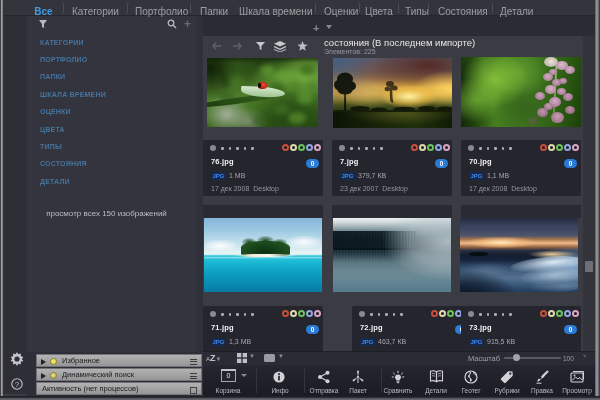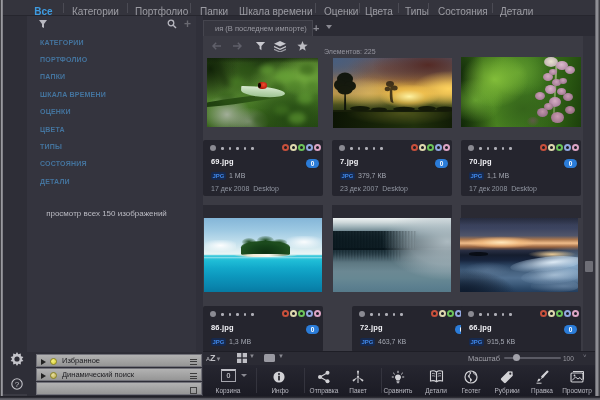--- a/index.html
+++ b/index.html
@@ -147,25 +147,25 @@
       <div class="lbl">Избранное</div>
       <div class="ham"></div>
     </div>
 <div class="gbar" style="top:368px">
       <div class="tri"></div>
       <div class="cir" style="background:radial-gradient(circle at 35% 35%,#e8e0a0,#b8a850)"></div>
       <div class="lbl">Динамический поиск</div>
       <div class="ham"></div>
     </div>
 <div class="gbar" style="top:382px;line-height:12px">
+      <div class="lbl" style="left:5px">Активность (нет процессов)</div>
       <div class="ham" style="background:none;border:1px solid #444;width:7px;height:7px"></div>
     </div>
 
 <div id="tabstrip"></div>
-<div id="acttab">ия (В последнем импорте)</div>
 <div id="tplus">+</div>
 <div id="tarr"></div>
 
 <div id="ghead"></div>
 <svg class="abs" style="left:212px;top:42px" width="10" height="8" viewBox="0 0 12 10">
       <path d="M5 1 1 5l4 4M1 5h10" stroke="#60606a" stroke-width="1.8" fill="none"></path>
     </svg>
 <svg class="abs" style="left:232px;top:42px" width="10" height="8" viewBox="0 0 12 10">
       <path d="M7 1l4 4-4 4M11 5H1" stroke="#60606a" stroke-width="1.8" fill="none"></path>
     </svg>
@@ -173,20 +173,21 @@
       <path d="M1 1h10L7 5.5V10L5 8.5v-3z" fill="#c8c8ce"></path>
     </svg>
 <svg class="abs" style="left:274px;top:41px" width="12" height="11" viewBox="0 0 13 12">
       <path d="M6.5 0 13 3 6.5 6 0 3z" fill="#c8c8ce"></path>
       <path d="M0 6 6.5 9 13 6" stroke="#c8c8ce" stroke-width="1.4" fill="none"></path>
       <path d="M0 9 6.5 12 13 9" stroke="#c8c8ce" stroke-width="1.4" fill="none" opacity=".7"></path>
     </svg>
 <svg class="abs" style="left:297px;top:41px" width="11" height="10" viewBox="0 0 13 12">
       <path d="M6.5 0 8.2 4.2 12.7 4.5 9.2 7.3 10.3 11.7 6.5 9.3 2.7 11.7 3.8 7.3 0.3 4.5 4.8 4.2z" fill="#bcbcc2"></path>
     </svg>
+<div id="gtitle">состояния (В последнем импорте)</div>
 <div id="gcount">Элементов: 225</div>
 
 <div class="ph" style="left:207px;top:58px;width:111px;height:69px;background:
 radial-gradient(ellipse 30px 22px at 88% 25%, rgba(120,178,64,.95) 0%, rgba(90,140,48,0) 100%),
 radial-gradient(ellipse 26px 18px at 62% 28%, rgba(98,152,52,.8) 0%, rgba(90,140,48,0) 100%),
 radial-gradient(ellipse 24px 20px at 18% 82%, rgba(172,180,165,.9) 0%, rgba(140,150,135,0) 100%),
 radial-gradient(ellipse 20px 14px at 38% 92%, rgba(150,160,142,.7) 0%, rgba(140,150,135,0) 100%),
 radial-gradient(ellipse 40px 30px at 74% 82%, rgba(34,70,18,.95) 0%, rgba(40,80,25,0) 100%),
 radial-gradient(ellipse 28px 32px at 3% 16%, rgba(13,29,6,.92) 0%, rgba(18,36,10,0) 100%),
 radial-gradient(ellipse 44px 22px at 50% 8%, rgba(32,60,18,.95) 0%, rgba(40,70,25,0) 100%),
@@ -287,21 +288,21 @@
       <div class="rdot" style="left:18px;top:7px"></div>
       <div class="rdot" style="left:25.5px;top:7px"></div>
       <div class="rdot" style="left:33.0px;top:7px"></div>
       <div class="rdot" style="left:40.5px;top:7px"></div>
       <div class="rdot" style="left:48.0px;top:7px"></div>
       <div class="ring" style="left:79px;top:4px;border-color:#c8503c"></div>
       <div class="ring" style="left:87px;top:4px;border-color:#ded8ae"></div>
       <div class="ring" style="left:95px;top:4px;border-color:#6cc35a"></div>
       <div class="ring" style="left:103px;top:4px;border-color:#92a8e0"></div>
       <div class="ring" style="left:111px;top:4px;border-color:#dca4c4"></div>
-      <div class="fname" style="left:8px;top:17px">69.jpg</div>
+      <div class="fname" style="left:8px;top:17px">76.jpg</div>
       <div class="pill" style="left:103px;top:18.5px">0</div>
       <div class="jpgb" style="left:8px;top:31.5px">JPG</div>
       <div class="fsize" style="left:26px;top:31.5px">1 МВ</div>
       <div class="fdate" style="left:8px;top:45px">17 дек 2008&nbsp;&nbsp;Desktop</div>
     </div>
 <div class="card" style="left:332px;top:140px;height:56px">
       <div class="rico" style="left:7px;top:5px"></div>
       <div class="rdot" style="left:18px;top:7px"></div>
       <div class="rdot" style="left:25.5px;top:7px"></div>
       <div class="rdot" style="left:33.0px;top:7px"></div>
@@ -381,21 +382,21 @@
       <div class="rdot" style="left:18px;top:7px"></div>
       <div class="rdot" style="left:25.5px;top:7px"></div>
       <div class="rdot" style="left:33.0px;top:7px"></div>
       <div class="rdot" style="left:40.5px;top:7px"></div>
       <div class="rdot" style="left:48.0px;top:7px"></div>
       <div class="ring" style="left:79px;top:4px;border-color:#c8503c"></div>
       <div class="ring" style="left:87px;top:4px;border-color:#ded8ae"></div>
       <div class="ring" style="left:95px;top:4px;border-color:#6cc35a"></div>
       <div class="ring" style="left:103px;top:4px;border-color:#92a8e0"></div>
       <div class="ring" style="left:111px;top:4px;border-color:#dca4c4"></div>
-      <div class="fname" style="left:8px;top:17px">86.jpg</div>
+      <div class="fname" style="left:8px;top:17px">71.jpg</div>
       <div class="pill" style="left:103px;top:18.5px">0</div>
       <div class="jpgb" style="left:8px;top:31.5px">JPG</div>
       <div class="fsize" style="left:26px;top:31.5px">1,3 МВ</div>
     </div>
 <div class="card" style="left:352px;top:306px;height:46px">
       <div class="rico" style="left:7px;top:5px"></div>
       <div class="rdot" style="left:18px;top:7px"></div>
       <div class="rdot" style="left:25.5px;top:7px"></div>
       <div class="rdot" style="left:33.0px;top:7px"></div>
       <div class="rdot" style="left:40.5px;top:7px"></div>
@@ -415,21 +416,21 @@
       <div class="rdot" style="left:18px;top:7px"></div>
       <div class="rdot" style="left:25.5px;top:7px"></div>
       <div class="rdot" style="left:33.0px;top:7px"></div>
       <div class="rdot" style="left:40.5px;top:7px"></div>
       <div class="rdot" style="left:48.0px;top:7px"></div>
       <div class="ring" style="left:79px;top:4px;border-color:#c8503c"></div>
       <div class="ring" style="left:87px;top:4px;border-color:#ded8ae"></div>
       <div class="ring" style="left:95px;top:4px;border-color:#6cc35a"></div>
       <div class="ring" style="left:103px;top:4px;border-color:#92a8e0"></div>
       <div class="ring" style="left:111px;top:4px;border-color:#dca4c4"></div>
-      <div class="fname" style="left:8px;top:17px">66.jpg</div>
+      <div class="fname" style="left:8px;top:17px">73.jpg</div>
       <div class="pill" style="left:103px;top:18.5px">0</div>
       <div class="jpgb" style="left:8px;top:31.5px">JPG</div>
       <div class="fsize" style="left:26px;top:31.5px">915,5 КВ</div>
     </div>
 
 <div id="sbar"></div>
 <div class="sbtn" style="left:206px"><span style="font-size:6px">A</span><span style="font-size:9px;font-weight:bold">Z</span><span style="font-size:6px;color:#8a8a92">▼</span></div>
 <svg class="abs" style="left:237px;top:353px" width="10" height="10" viewBox="0 0 10 10">
       <rect x="0" y="0" width="4.3" height="4.3" fill="#c0c0c6"></rect>
       <rect x="5.7" y="0" width="4.3" height="4.3" fill="#c0c0c6"></rect>

